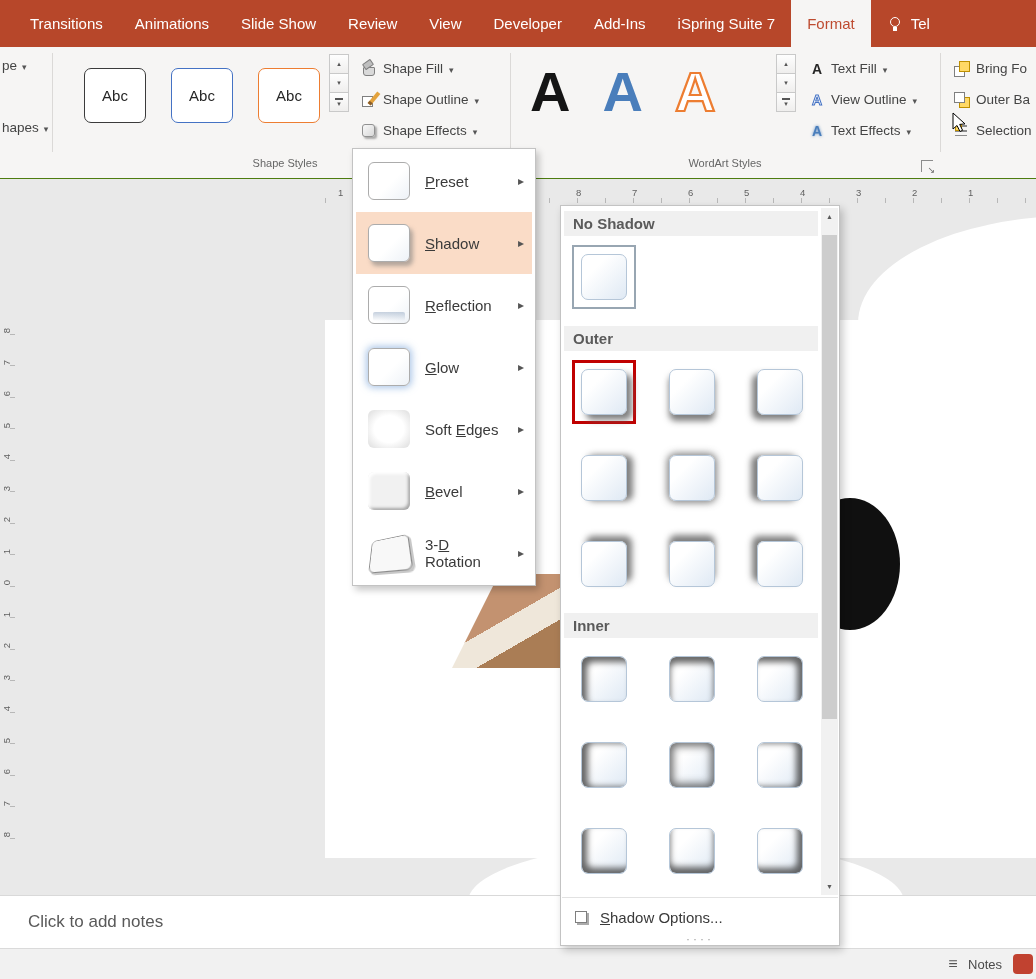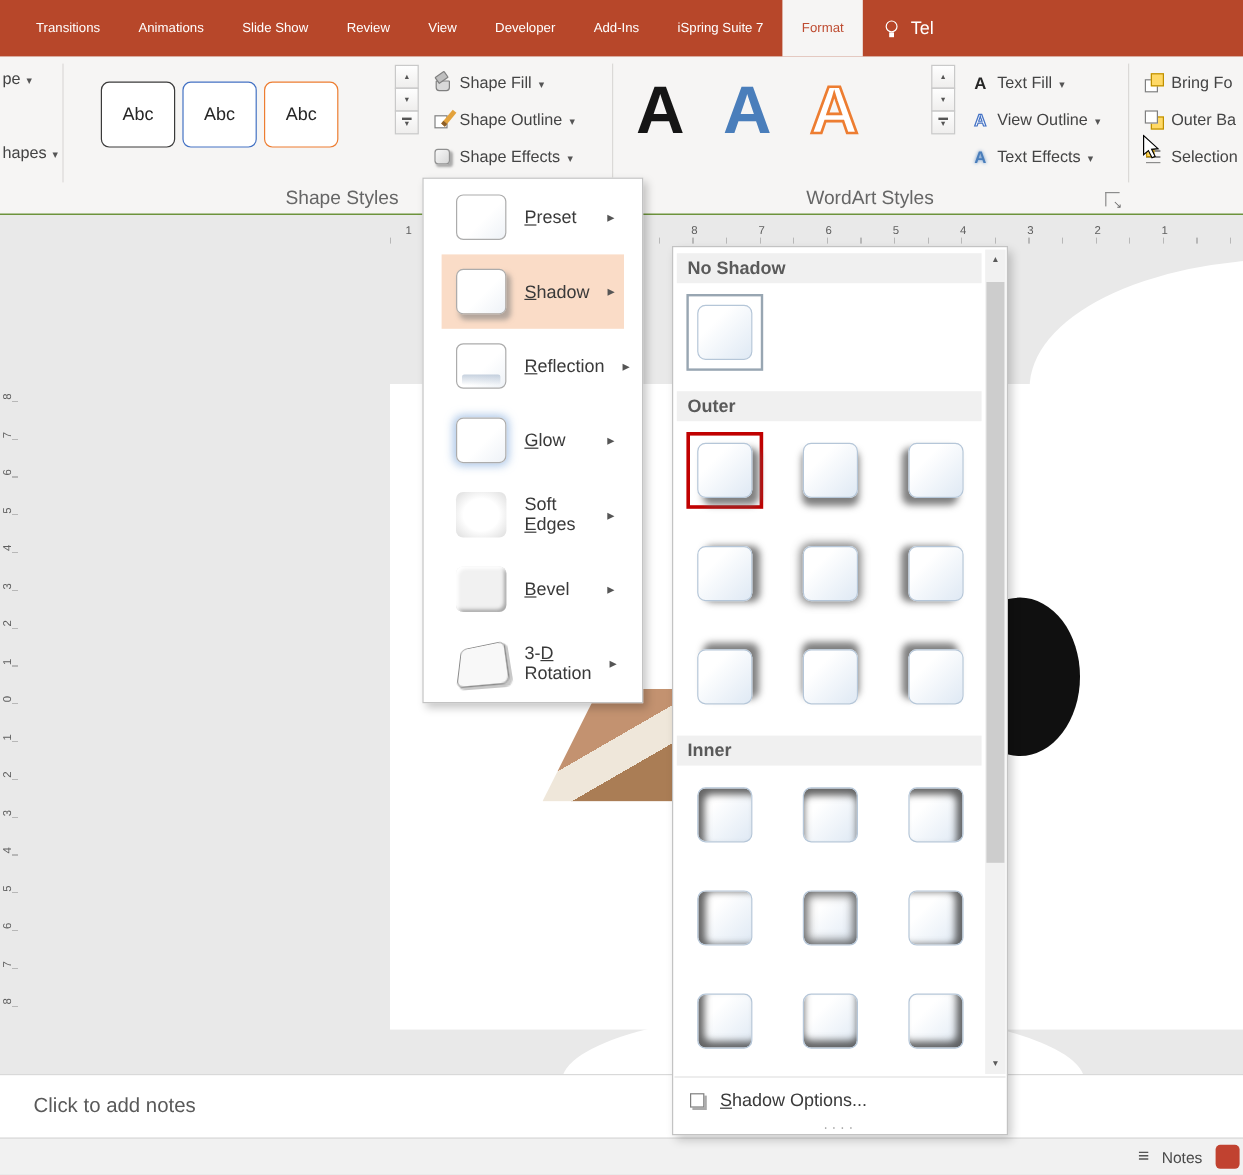--- a/index.html
+++ b/index.html
@@ -2,34 +2,34 @@
 <html><head>
 <meta charset="utf-8">
 <style>
   html,body{margin:0;padding:0;background:#DADADA;}
   .app{position:relative;width:1036px;height:979px;overflow:hidden;background:#E9E9E9;
        font-family:"Liberation Sans",sans-serif;-webkit-font-smoothing:antialiased;cursor:default;}
 
   
   .tabbar{position:absolute;top:0;left:0;right:0;height:47px;background:#B7472A;display:flex;align-items:stretch;z-index:20;}
   .tabs{display:flex;padding-left:14px;}
-  .tab{color:#FFF;font-size:11px;display:flex;align-items:center;padding:0 16px;white-space:nowrap;}
+  .tab{color:#FFF;font-size:15px;display:flex;align-items:center;padding:0 16px;white-space:nowrap;}
   .tab.active{background:#F6F5F4;color:#BE4B30;}
   .tellme{display:flex;align-items:center;gap:8px;color:#FFF;font-size:15px;padding-left:16px;white-space:nowrap;overflow:hidden;}
 
   
   .ribbon{position:absolute;top:47px;left:0;right:0;height:131px;background:#F6F5F4;border-bottom:1px solid #4d7c0f;z-index:10;}
   .sep{position:absolute;top:6px;bottom:26px;width:1px;background:#DBD9D7;}
-  .grouplabel{position:absolute;top:110px;height:16px;font-size:16px;color:#666;text-align:center;}
+  .grouplabel{position:absolute;top:110px;height:16px;font-size:11px;color:#666;text-align:center;}
   .rbtn{display:flex;align-items:center;gap:6px;height:25px;padding:0 6px;font-size:13.5px;color:#444;white-space:nowrap;}
   .btncol{position:absolute;top:9px;display:flex;flex-direction:column;gap:6px;}
   .caret::before{content:"\25BE";font-size:9px;color:#555;}
   .partial{position:absolute;left:2px;font-size:13.5px;color:#444;display:flex;align-items:center;gap:5px;}
 
-  .gallery{position:absolute;left:84px;top:21px;display:flex;gap:6px;}
+  .gallery{position:absolute;left:84px;top:21px;display:flex;gap:25px;}
   .preset{width:62px;height:55px;box-sizing:border-box;border:1.5px solid #444;border-radius:7px;background:#FFF;
           display:flex;align-items:center;justify-content:center;font-size:15px;color:#262626;}
 
   .spinstack{position:absolute;width:20px;display:flex;flex-direction:column;}
   .spin{height:18px;border:1px solid #C9C9C9;background:linear-gradient(#FEFEFE,#EFEEED);display:flex;flex-direction:column;
         align-items:center;justify-content:center;font-size:7px;color:#555;margin-top:-1px;}
   .spin-up::before{content:"\25B4";}
   .spin-down::before{content:"\25BE";}
   .spin-more::before{content:"";width:8px;height:1.5px;background:#555;margin-bottom:1px;}
   .spin-more::after{content:"\25BE";font-size:7px;line-height:5px;}
@@ -84,21 +84,21 @@
   
   .notes{position:absolute;top:895px;left:0;right:0;height:53px;background:#FFF;border-top:1px solid #D9D9D9;
      display:flex;align-items:center;padding-left:28px;box-sizing:border-box;font-size:17px;color:#595959;z-index:2;}
   .statusbar{position:absolute;top:948px;left:0;right:0;height:31px;background:#F1F1F1;border-top:1px solid #DADADA;
      display:flex;align-items:center;justify-content:flex-end;gap:7px;padding-right:34px;box-sizing:border-box;
      font-size:13px;color:#4A4A4A;z-index:2;}
   .redsq{position:absolute;right:3px;top:5px;width:20px;height:20px;background:#C14230;border-radius:4px;}
 
   
   .menu{position:absolute;left:352px;top:148px;width:184px;background:#FFF;border:1px solid #C3C3C3;
-     box-shadow:3px 4px 7px rgba(0,0,0,.22);z-index:40;padding:1px 15px;box-sizing:border-box;}
+     box-shadow:3px 4px 7px rgba(0,0,0,.22);z-index:40;padding:1px 3px;box-sizing:border-box;}
   .mitem{height:62px;display:flex;align-items:center;padding:0 8px 0 12px;gap:15px;}
   .mitem.hl{background:#FADCC7;}
   .mthumb{width:42px;height:38px;flex:none;border:1px solid #ACACAC;border-radius:6px;
      background:linear-gradient(135deg,#FFF 55%,#EEF2F7);position:relative;box-sizing:border-box;}
   .t-shadow{box-shadow:3px 4px 4px rgba(120,120,120,.55);}
   .t-reflection::after{content:"";position:absolute;left:4px;right:4px;bottom:2px;height:9px;border-radius:2px;
      background:linear-gradient(rgba(150,170,195,.55),rgba(150,170,195,0));}
   .t-glow{box-shadow:0 0 7px 2px rgba(130,170,220,.65);}
   .t-soft-edges{border:none;background:radial-gradient(#FFF 50%,#E0E0E0 95%);}
   .t-bevel{border:none;background:#F1F1F1;box-shadow:inset 2px 2px 3px #FFF,inset -2px -2px 3px #A8A8A8;}

